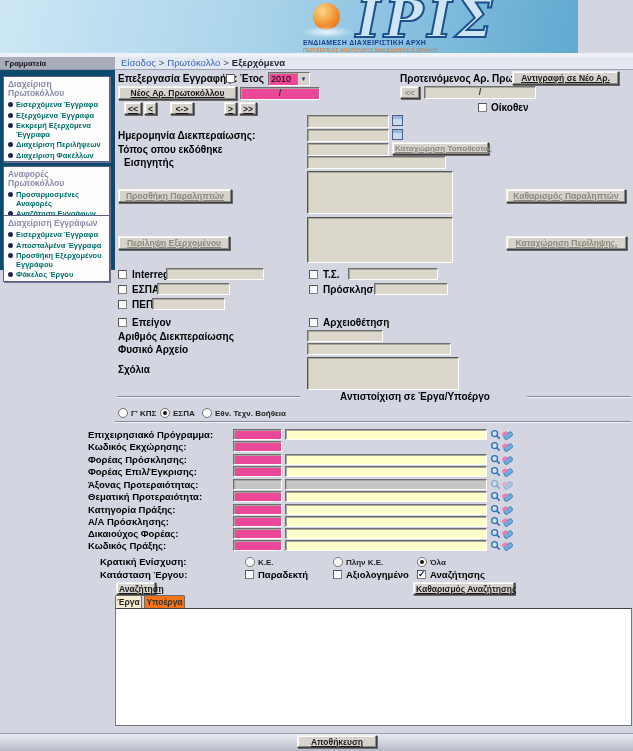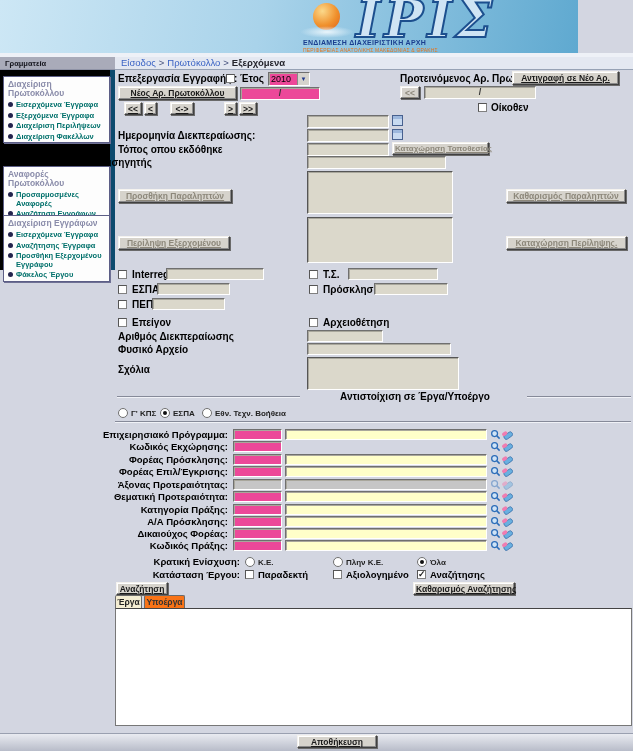--- a/index.html
+++ b/index.html
@@ -12,21 +12,21 @@
   .org{position:absolute;left:303px;top:39px;font-size:7px;font-weight:bold;color:#1b3f8f;letter-spacing:.3px;white-space:nowrap}
   .orgsub{position:absolute;left:303px;top:47px;font-size:5px;color:#e5741c;letter-spacing:.2px;white-space:nowrap}
   .strip{position:absolute;left:0;top:53px;width:633px;height:4px;background:#eef1f7}
   
   .secbar{position:absolute;left:0;top:57px;width:115px;height:13px;background:#a9abb9;border-bottom:1px solid #8f93a6;font-size:7.5px;font-weight:bold;color:#15151d;line-height:13px;padding-left:5px;box-sizing:border-box}
   .crumbbar{position:absolute;left:115px;top:57px;width:518px;height:13px;background:#e4e8f1;border-bottom:1px solid #97a2b5;font-size:9.5px;line-height:12px;padding-left:6px;box-sizing:border-box;white-space:nowrap}
   .crumb-link{color:#3a63c4;cursor:pointer}
   .crumb-sep{color:#44507c;margin:0 3px}
   .crumb-cur{color:#24242c;font-weight:bold}
   
-  .sidebar{position:absolute;left:0;top:70px;width:115px;height:200px;background:#000000;border-right:5px solid #0c4a6e;box-sizing:border-box}
+  .sidebar{position:absolute;left:0;top:70px;width:115px;height:200px;background:#0c4a6e;border-right:5px solid #0c4a6e;box-sizing:border-box}
   .panel{position:absolute;background:#fdfdfd;border:1px solid #5c5e86;box-shadow:1px 1px 0 #6e7094;box-sizing:border-box}
   .ptitle{font-size:8.5px;color:#8a8caa;font-weight:bold;padding:3px 2px 2px 4px;line-height:9px}
   .pitem{display:flex;gap:3px;padding:1px 2px 1px 4px;font-size:7.5px;font-weight:bold;color:#00706b;line-height:8.5px;cursor:pointer}
   .bull{flex:0 0 auto;width:5px;height:5px;margin-top:1px;border-radius:50%;background:#23234d}
   
   .lbl{position:absolute;font-size:10px;font-weight:bold;color:#000;line-height:12px;white-space:nowrap}
   .btn{position:absolute;box-sizing:border-box;background:#d6d3cc;border:1px solid #404040;border-top-color:#f4f2ee;border-left-color:#f4f2ee;box-shadow:inset -1px -1px 0 #8a8a8a,inset 1px 1px 0 #fff,1px 1px 0 #6a6a6a;font-size:8.5px;font-weight:bold;color:#1a1a1a;text-align:center;line-height:12px;white-space:nowrap;padding:0 2px;cursor:pointer;text-decoration:underline}
   .btn.dis{color:#8d887b;cursor:default}
   .inp{position:absolute;box-sizing:border-box;background:#dbd8cb;border:1px solid #fff;border-top-color:#6f6f6f;border-left-color:#6f6f6f;box-shadow:inset 1px 1px 0 #a9a79c}
   .inp.w{background:#ec4899}
@@ -38,21 +38,21 @@
   .rad{position:absolute;width:10px;height:10px;box-sizing:border-box;background:#fff;border:1px solid #707070;border-radius:50%;cursor:pointer}
   .rad.on::after{content:"";position:absolute;left:2px;top:2px;width:4px;height:4px;border-radius:50%;background:#111}
   .ta{position:absolute;box-sizing:border-box;background:#dbd8cb;border:1px solid #fff;border-top:1px solid #555;border-left:1px solid #555;box-shadow:inset 1px 1px 0 #a9a79c}
   .cal{position:absolute;width:11px;height:11px;box-sizing:border-box;background:#c8daf0;border:1px solid #48618f;box-shadow:inset 0 3px 0 #9db8dd;cursor:pointer}
   .hr{position:absolute;height:1px;background:#868a99;box-shadow:0 1px 0 #f0f2f7}
   .icon{position:absolute;width:11px;height:11px;cursor:pointer}
   .icon.dis{opacity:.45;cursor:default}
   .arr{position:absolute;right:0;top:0;width:11px;height:12px;background:#d6d3cc;border-left:1px solid #888;font-size:6px;line-height:12px;text-align:center;color:#223a8c}
   .seltext{position:absolute;left:2px;top:0;font-size:9px;line-height:13px}
   .lrow{position:absolute;height:12px}
-  .llbl{position:absolute;left:0;top:0;width:140px;text-align:right;font-size:9.5px;font-weight:bold;line-height:12px;white-space:nowrap}
+  .llbl{position:absolute;left:0;top:0;width:140px;text-align:left;font-size:9.5px;font-weight:bold;line-height:12px;white-space:nowrap}
   .opt{position:absolute;font-size:8px;font-weight:bold;color:#222;line-height:11px;white-space:nowrap}
   .tab{position:absolute;box-sizing:border-box;border:1px solid #6a6a6a;border-bottom:none;border-radius:2px 2px 0 0;font-size:8.5px;font-weight:bold;text-align:center;line-height:12px;cursor:pointer}
   .tab.active{background:#f4edd2;color:#222}
   .tab.idle{background:#f97316;color:#333}
   .listbox{position:absolute;background:#fff;border:1px solid #777;border-top:1px solid #444;box-sizing:border-box}
   .footer{position:absolute;left:0;top:733px;width:633px;height:18px;background:linear-gradient(#e9ebf1,#b8bcc9);border-top:1px solid #9aa0b0;box-sizing:border-box}
 </style>
 </head>
 <body>
 
@@ -78,20 +78,24 @@
       <div class="pitem">
           <span class="bull"></span>
           <span>Εισερχόμενα Έγγραφα</span>
         </div>
       <div class="pitem">
           <span class="bull"></span>
           <span>Εξερχόμενα Έγγραφα</span>
         </div>
       <div class="pitem">
           <span class="bull"></span>
+          <span>Εκκρεμή Εξερχόμενα Έγγραφα</span>
+        </div>
+      <div class="pitem">
+          <span class="bull"></span>
           <span>Διαχείριση Περιλήψεων</span>
         </div>
       <div class="pitem">
           <span class="bull"></span>
           <span>Διαχείριση Φακέλλων</span>
         </div>
     </div>
     <div class="panel" style="left:3px;top:96px;width:107px">
       <div class="ptitle">Αναφορές Πρωτοκόλλου</div>
       <div class="pitem">
@@ -104,21 +108,21 @@
         </div>
     </div>
     <div class="panel" style="left:3px;top:145px;width:107px">
       <div class="ptitle">Διαχείριση Εγγράφων</div>
       <div class="pitem">
           <span class="bull"></span>
           <span>Εισερχόμενα Έγγραφα</span>
         </div>
       <div class="pitem">
           <span class="bull"></span>
-          <span>Αναζήτησης Έγγραφα</span>
+          <span>Αποσταλμένα Έγγραφα</span>
         </div>
       <div class="pitem">
           <span class="bull"></span>
           <span>Προσθήκη Εξερχομένου Εγγράφου</span>
         </div>
       <div class="pitem">
           <span class="bull"></span>
           <span>Φάκελος Έργου</span>
         </div>
     </div>
@@ -151,21 +155,21 @@
   <div class="cal" style="left:392px;top:115px"></div>
 
   <div class="lbl" style="left:118px;top:130px">Ημερομηνία Διεκπεραίωσης:</div>
   <div class="inp" style="left:307px;top:129px;width:82px;height:13px"></div>
   <div class="cal" style="left:392px;top:129px"></div>
 
   <div class="lbl" style="left:118px;top:144px">Τόπος οπου εκδόθηκε</div>
   <div class="inp" style="left:307px;top:143px;width:82px;height:13px"></div>
   <div class="btn dis" style="left:392px;top:142px;width:97px;height:13px;font-size:8px">Καταχώρηση Τοποθεσίας</div>
 
-  <div class="lbl" style="left:102px;top:157px">Εισηγητής</div>
+  <div class="lbl" style="left:124px;top:157px">Εισηγητής</div>
   <div class="inp" style="left:307px;top:156px;width:139px;height:13px"></div>
 
   <div class="ta" style="left:307px;top:171px;width:146px;height:43px"></div>
   <div class="btn dis" style="left:118px;top:189px;width:114px;height:14px">Προσθήκη Παραληπτών</div>
   <div class="btn dis" style="left:506px;top:189px;width:120px;height:14px">Καθαρισμός Παραληπτών</div>
 
   <div class="ta" style="left:307px;top:217px;width:146px;height:46px"></div>
   <div class="btn dis" style="left:118px;top:236px;width:112px;height:14px">Περίληψη Εξερχομένου</div>
   <div class="btn dis" style="left:506px;top:236px;width:121px;height:14px">Καταχώρηση Περίληψης.</div>
 
@@ -356,21 +360,21 @@
   <div class="lrow" style="left:100px;top:569px;width:440px">
     <div class="llbl">Κατάσταση Έργου:</div>
     <div class="cb" style="left:145px;top:1px"></div>
     <div class="llbl" style="left:158px;width:auto;text-align:left">Παραδεκτή</div>
     <div class="cb" style="left:233px;top:1px"></div>
     <div class="llbl" style="left:246px;width:auto;text-align:left">Αξιολογημένο</div>
     <div class="cb on" style="left:317px;top:1px"></div>
     <div class="llbl" style="left:330px;width:auto;text-align:left">Αναζήτησης</div>
   </div>
 
-  <div class="btn" style="left:116px;top:582px;width:52px;height:13px">Αναζήτηση</div>
+  <div class="btn" style="left:116px;top:582px;width:40px;height:13px">Αναζήτηση</div>
   <div class="btn" style="left:413px;top:582px;width:102px;height:13px">Καθαρισμός Αναζήτησης</div>
 
   <div class="tab active" style="left:115px;top:595px;width:27px;height:13px">Έργα</div>
   <div class="tab idle" style="left:144px;top:595px;width:41px;height:13px">Υποέργα</div>
   <div class="listbox" style="left:115px;top:608px;width:517px;height:118px"></div>
 
   <div class="footer"></div>
   <div class="btn" style="left:297px;top:735px;width:80px;height:13px">Αποθήκευση</div>
 
 </div>

